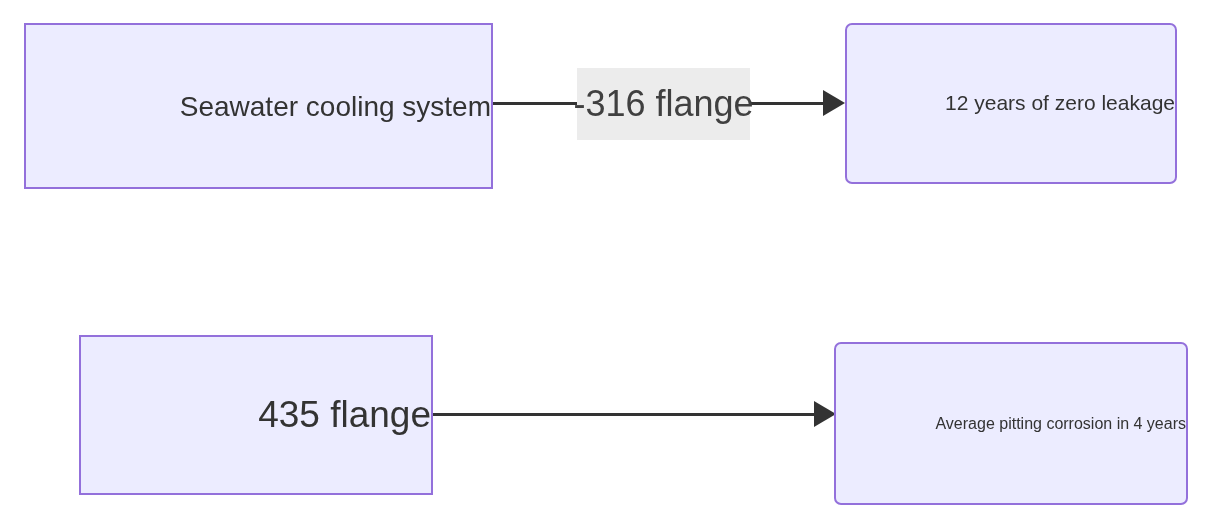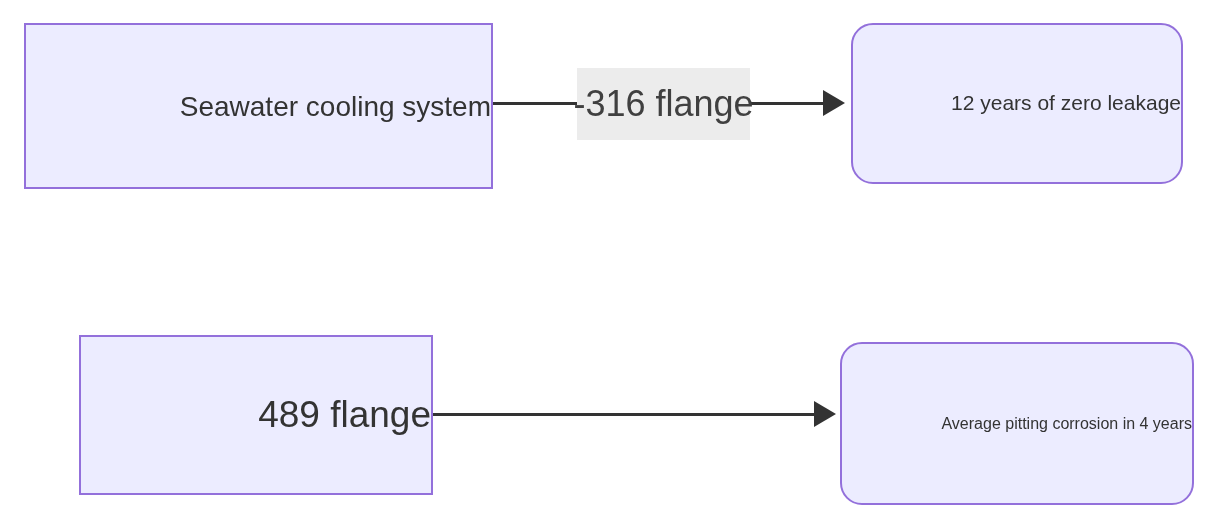--- a/index.html
+++ b/index.html
@@ -19,21 +19,21 @@
     box-sizing: border-box;
     background: #ECECFF;
     border: 2.5px solid #9370DB;
     color: #333333;
     display: flex;
     align-items: center;
     justify-content: flex-end;
     text-align: center;
     line-height: 1.25;
   }
-  .node.rounded { border-radius: 22px; margin-left: 6px; }
+  .node.rounded { border-radius: 7px; }
 
   .edge-line {
     position: absolute;
     height: 3px;
     background: #333333;
   }
   .arrow-head {
     position: absolute;
     width: 0;
     height: 0;
@@ -81,21 +81,21 @@
   <div class="arrow-head" id="arrow-head-1"></div>
   <div class="edge-label" id="edge-label-1">
     <span>-316 flange</span>
   </div>
 
   <div class="node rounded" id="node-tgt-1">
     <span>12 years of zero leakage</span>
   </div>
 
   <div class="node" id="node-src-2">
-    <span>489 flange</span>
+    <span>435 flange</span>
   </div>
 
   <div class="edge-line" id="edge-line-2"></div>
   <div class="arrow-head" id="arrow-head-2"></div>
 
   <div class="node rounded" id="node-tgt-2">
     <span>Average pitting corrosion in 4 years</span>
   </div>
 
 </div>

